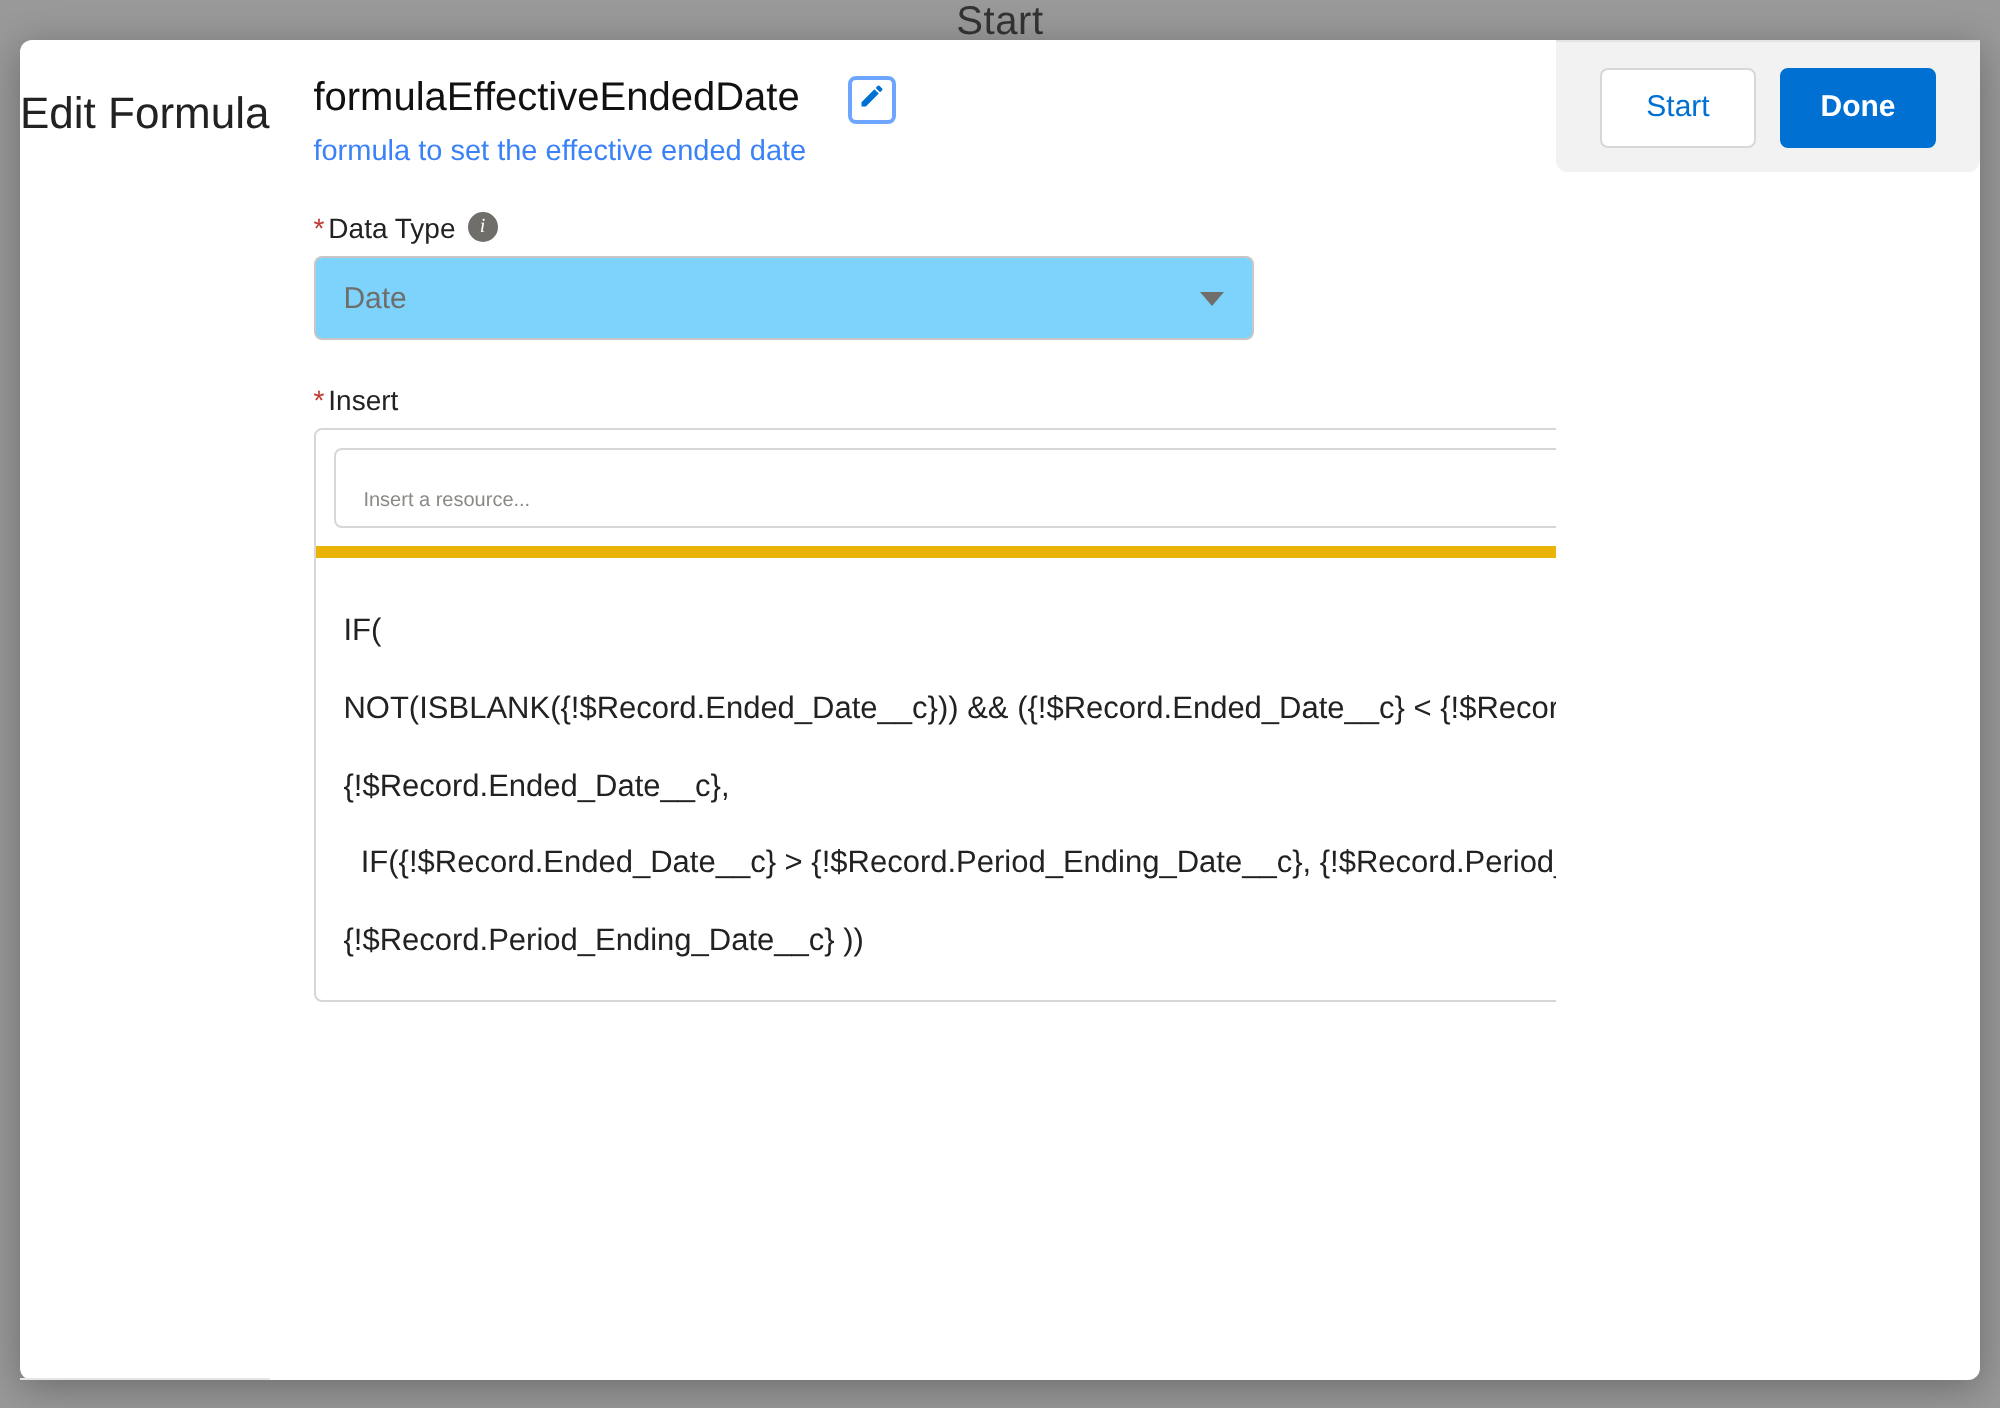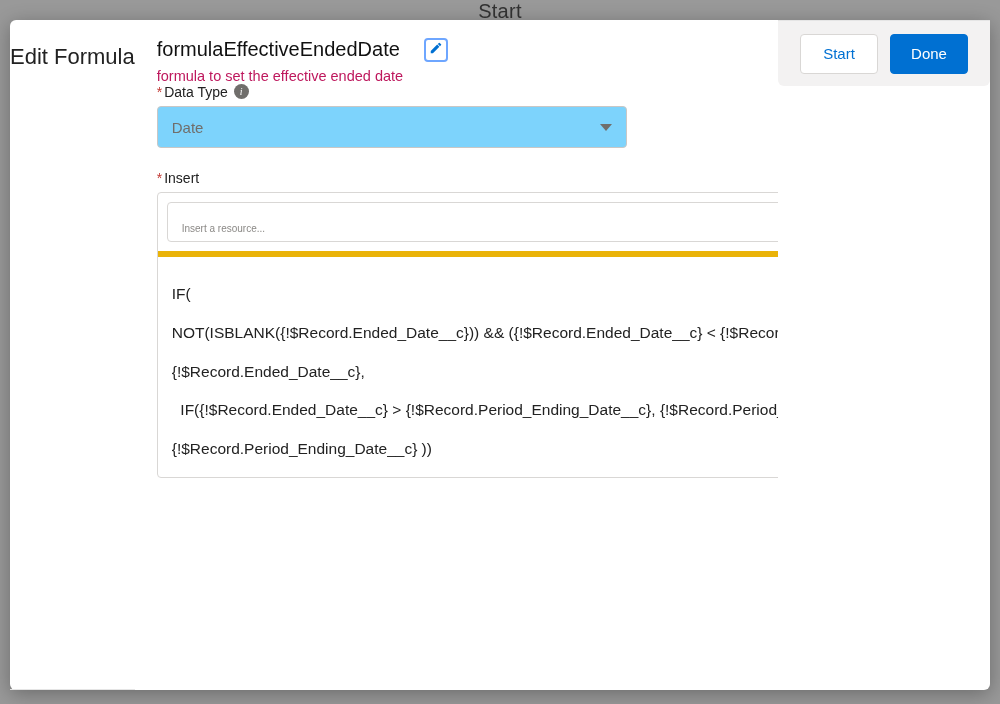--- a/index.html
+++ b/index.html
@@ -61,21 +61,22 @@
     width: 24px; height: 24px;
     border: 2px solid #6ea6ff;
     border-radius: 4px;
     display: flex; align-items: center; justify-content: center;
     cursor: pointer;
     background: #fff;
   }
   .edit-icon-btn svg { width: 14px; height: 14px; }
   .description {
     font-size: 14.5px;
-    color: #be185d;
+    color: #3b82f6;
+    margin-bottom: 22px;
   }
   .field-label {
     font-size: 14px;
     color: #222;
     margin-bottom: 6px;
     display: flex;
     align-items: flex-start;
     gap: 6px;
   }
   .field-label .req { color: #c23934; margin-right: 2px; }
@@ -192,20 +193,21 @@
   }
   .btn-cancel {
     background: #fff;
     border: 1px solid #d9d7d5;
     color: #0070d2;
   }
   .btn-done {
     background: #0070d2;
     border: 1px solid #0070d2;
     color: #fff;
+    font-weight: bold;
   }
 </style>
 </head>
 <body>
 
 <div class="backdrop">
   <div class="bg-start">Start</div>
 
   <div class="modal">
 

